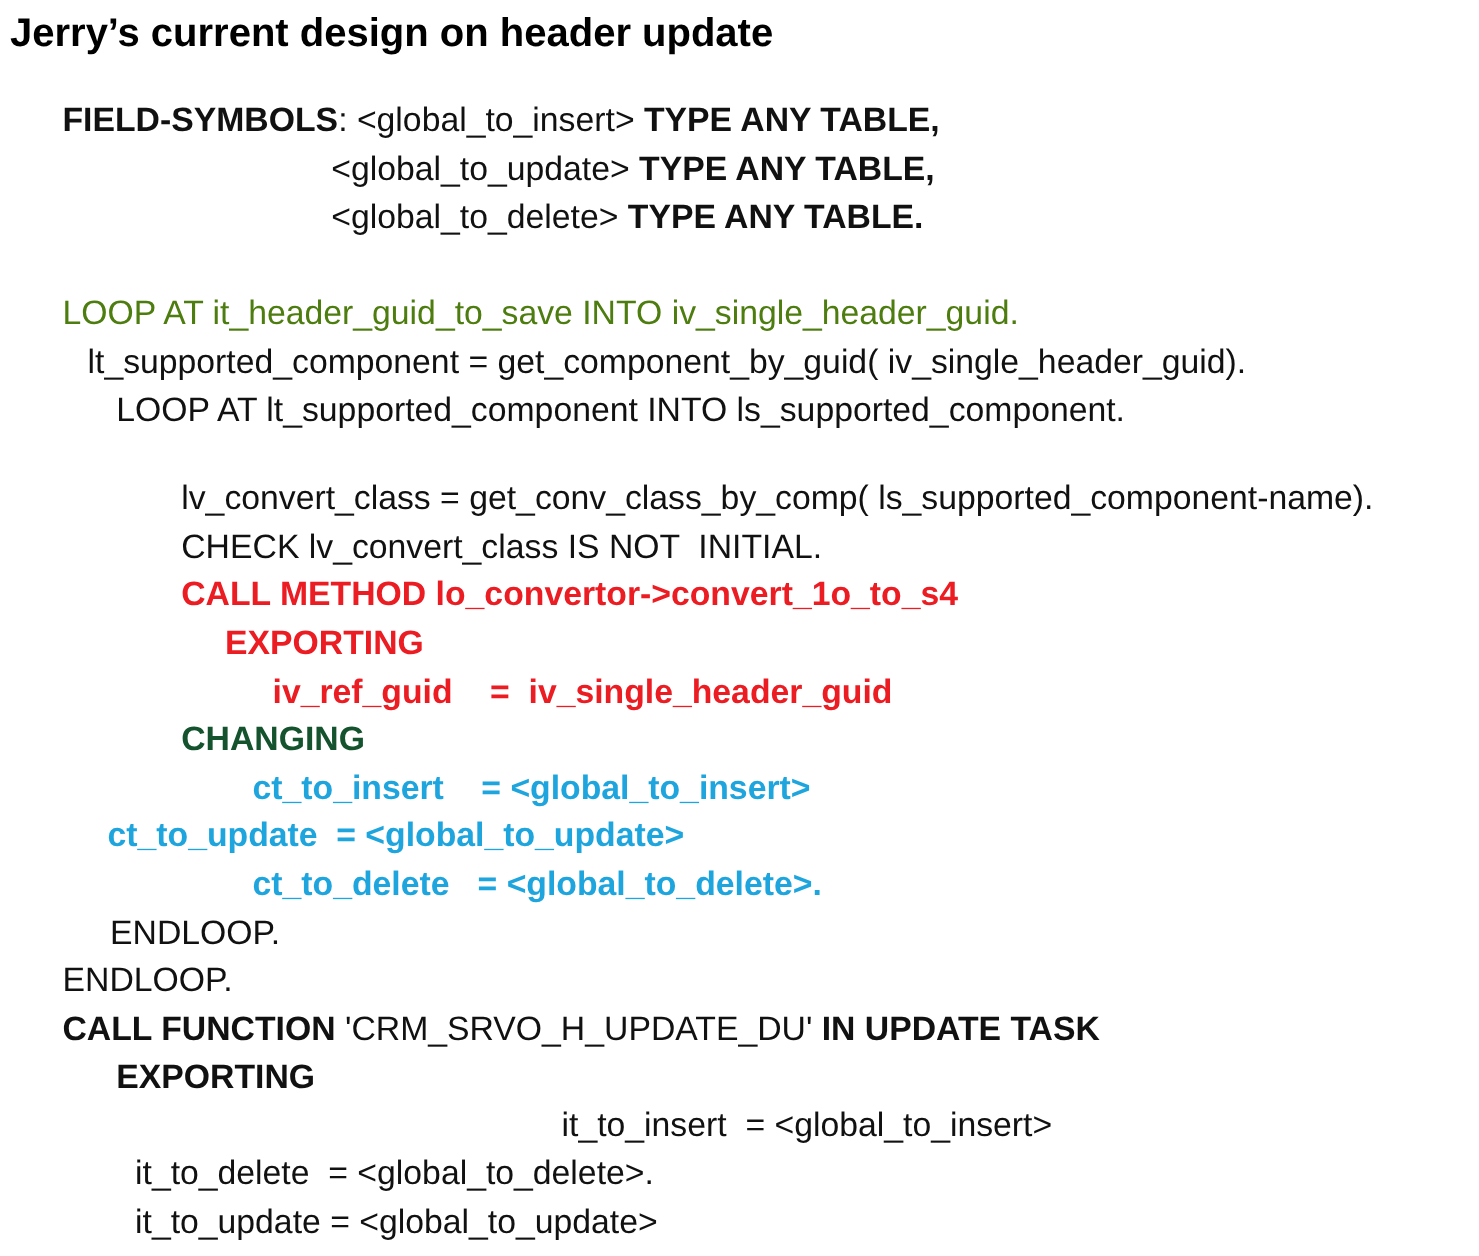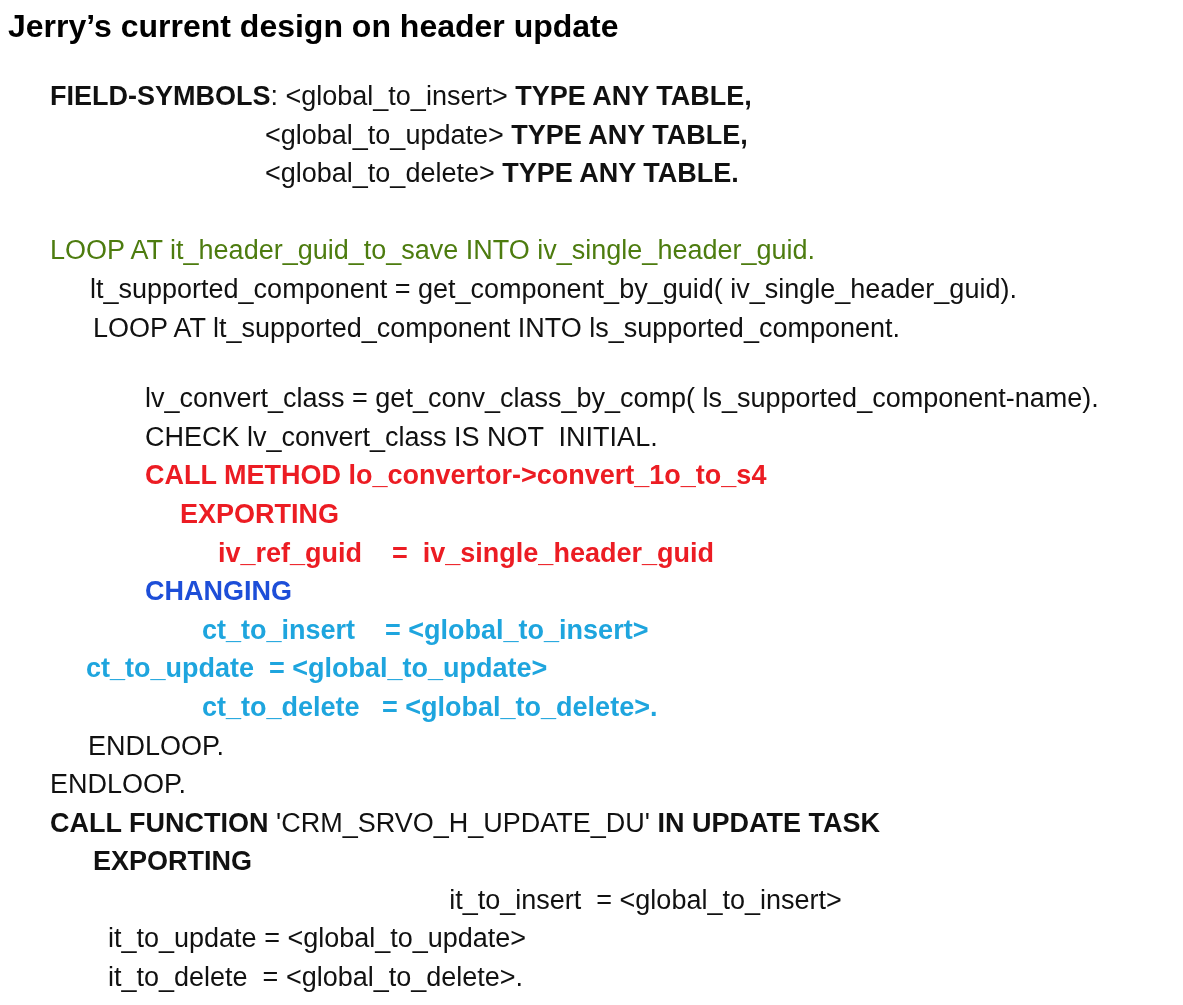--- a/index.html
+++ b/index.html
@@ -41,32 +41,32 @@
 <body>
 
 <div class="slide">
   <div class="page-title">Jerry’s current design on header update</div>
   <div class="code-block">
       <div class="code-line" style="padding-left: 50px;"><span class="bold" style="color: rgb(17, 17, 17);">FIELD-SYMBOLS</span><span style="color: rgb(17, 17, 17);">: &lt;global_to_insert&gt; </span><span class="bold" style="color: rgb(17, 17, 17);">TYPE ANY TABLE,</span></div>
       <div class="code-line" style="padding-left: 265px;"><span style="color: rgb(17, 17, 17);">&lt;global_to_update&gt; </span><span class="bold" style="color: rgb(17, 17, 17);">TYPE ANY TABLE,</span></div>
       <div class="code-line" style="padding-left: 265px;"><span style="color: rgb(17, 17, 17);">&lt;global_to_delete&gt; </span><span class="bold" style="color: rgb(17, 17, 17);">TYPE ANY TABLE.</span></div>
       <div class="code-line" style="padding-left: 0px;"></div>
       <div class="code-line" style="padding-left: 50px;"><span style="color: #4d7c0f;">LOOP AT it_header_guid_to_save INTO iv_single_header_guid.</span></div>
-      <div class="code-line" style="padding-left: 90px;"><span style="color: rgb(17, 17, 17);">lt_supported_component = get_component_by_guid( iv_single_header_guid).</span></div>
+      <div class="code-line" style="padding-left: 70px;"><span style="color: rgb(17, 17, 17);">lt_supported_component = get_component_by_guid( iv_single_header_guid).</span></div>
       <div class="code-line" style="padding-left: 93px;"><span style="color: rgb(17, 17, 17);">LOOP AT lt_supported_component INTO ls_supported_component.</span></div>
       <div class="code-line" style="padding-left: 145px; margin-top: 32px;"><span style="color: rgb(17, 17, 17);">lv_convert_class = get_conv_class_by_comp( ls_supported_component-name).</span></div>
       <div class="code-line" style="padding-left: 145px;"><span style="color: rgb(17, 17, 17);">CHECK lv_convert_class IS NOT  INITIAL.</span></div>
       <div class="code-line" style="padding-left: 145px;"><span class="bold" style="color: rgb(236, 28, 35);">CALL METHOD lo_convertor-&gt;convert_1o_to_s4</span></div>
       <div class="code-line" style="padding-left: 180px;"><span class="bold" style="color: rgb(236, 28, 35);">EXPORTING</span></div>
       <div class="code-line" style="padding-left: 218px;"><span class="bold" style="color: rgb(236, 28, 35);">iv_ref_guid    =  iv_single_header_guid</span></div>
-      <div class="code-line" style="padding-left: 145px;"><span class="bold" style="color: #1d4ed8;">CHANGING</span></div>
+      <div class="code-line" style="padding-left: 145px;"><span class="bold" style="color: #14532d;">CHANGING</span></div>
       <div class="code-line" style="padding-left: 202px;"><span class="bold" style="color: rgb(30, 165, 222);">ct_to_insert    = &lt;global_to_insert&gt;</span></div>
       <div class="code-line" style="padding-left: 86px;"><span class="bold" style="color: rgb(30, 165, 222);">ct_to_update  = &lt;global_to_update&gt;</span></div>
       <div class="code-line" style="padding-left: 202px;"><span class="bold" style="color: rgb(30, 165, 222);">ct_to_delete   = &lt;global_to_delete&gt;.</span></div>
       <div class="code-line" style="padding-left: 88px;"><span style="color: rgb(17, 17, 17);">ENDLOOP.</span></div>
       <div class="code-line" style="padding-left: 50px;"><span style="color: rgb(17, 17, 17);">ENDLOOP.</span></div>
       <div class="code-line" style="padding-left: 50px;"><span class="bold" style="color: rgb(17, 17, 17);">CALL FUNCTION </span><span style="color: rgb(17, 17, 17);">'CRM_SRVO_H_UPDATE_DU'</span><span class="bold" style="color: rgb(17, 17, 17);"> IN UPDATE TASK</span></div>
       <div class="code-line" style="padding-left: 93px;"><span class="bold" style="color: rgb(17, 17, 17);">EXPORTING</span></div>
       <div class="code-line" style="padding-left: 108px; text-align: center;"><span style="color: rgb(17, 17, 17);">it_to_insert  = &lt;global_to_insert&gt;</span></div>
+      <div class="code-line" style="padding-left: 108px;"><span style="color: rgb(17, 17, 17);">it_to_delete  = &lt;global_to_delete&gt;.</span></div>
       <div class="code-line" style="padding-left: 108px;"><span style="color: rgb(17, 17, 17);">it_to_update = &lt;global_to_update&gt;</span></div>
-      <div class="code-line" style="padding-left: 108px;"><span style="color: rgb(17, 17, 17);">it_to_delete  = &lt;global_to_delete&gt;.</span></div>
     </div>
 </div>
 
 </body></html>

